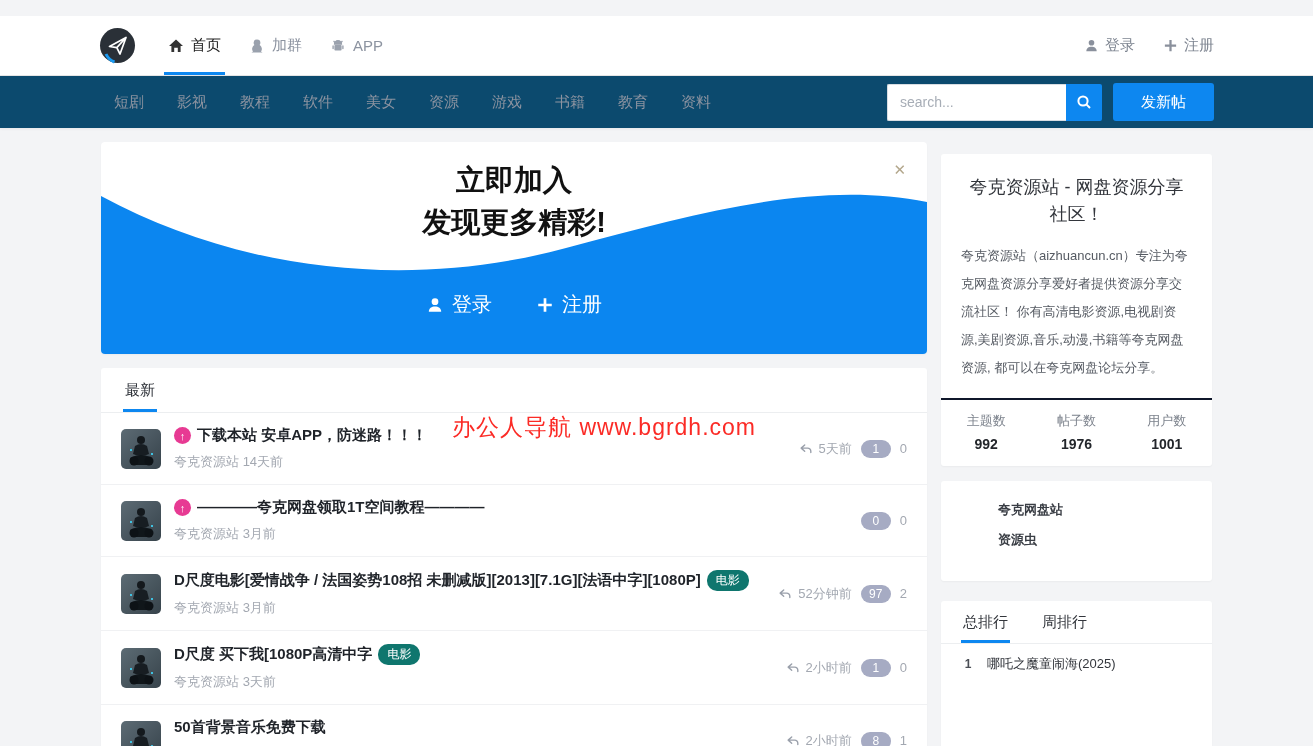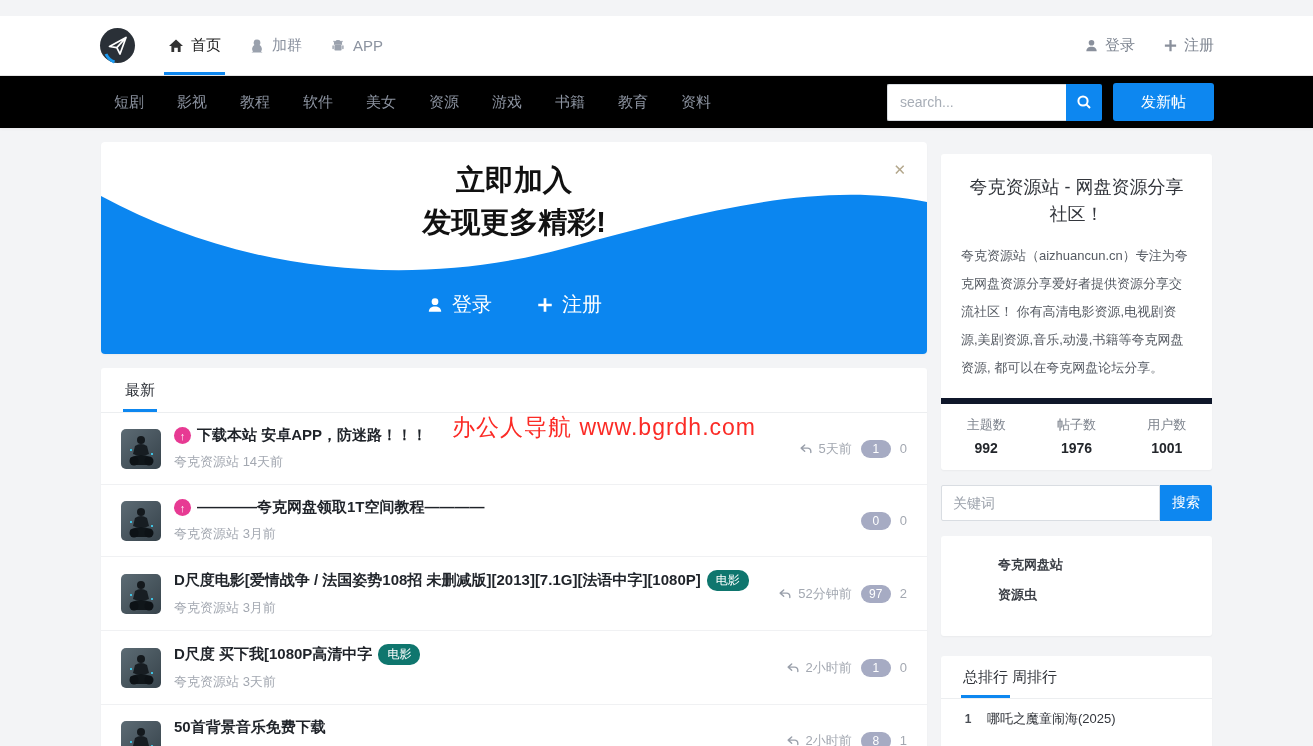--- a/index.html
+++ b/index.html
@@ -17,21 +17,21 @@
   .nav-item svg { width:16px; height:16px; fill:#9aa1ad; }
   .nav-item.active { color:#222; }
   .nav-item.active svg { fill:#333; }
   .nav-item.active::after { content:""; position:absolute; left:10px; right:10px; bottom:0;
     height:3px; background:#0d87f0; }
   .nav-auth { margin-left:auto; display:flex; gap:28px; }
   .auth-link { display:flex; align-items:center; gap:6px; font-size:15px; color:#7d8490; cursor:pointer; }
   .auth-link svg { width:15px; height:15px; fill:#8a909c; }
 
   
-  .catbar { height:52px; background:#000000; box-shadow:0 1px 3px rgba(0,0,0,.05); }
+  .catbar { height:52px; background:#0c4a6e; box-shadow:0 1px 3px rgba(0,0,0,.05); }
   .catbar-inner { width:1115px; margin:0 auto; height:100%; display:flex; align-items:center; }
   .cats { display:flex; gap:33px; padding-left:15px; }
   .cat { font-size:15px; color:#8c93a0; cursor:pointer; white-space:nowrap; }
   .cat-right { margin-left:auto; display:flex; align-items:center; }
   .searchbox { display:flex; }
   .searchbox input { width:179px; height:37px; border:1px solid #d9dde2; border-right:none;
     padding:0 12px; font-size:14px; color:#333; outline:none; border-radius:2px 0 0 2px; }
   .searchbox input::placeholder { color:#a7adb6; }
   .search-btn { width:36px; height:37px; background:#0d87f0; border:none; cursor:pointer;
     border-radius:0 2px 2px 0; display:flex; align-items:center; justify-content:center; }
@@ -76,36 +76,36 @@
   .post-meta { display:flex; align-items:center; gap:9px; color:#a3a8b1; font-size:13px; flex:none; }
   .post-meta svg { width:14px; height:14px; stroke:#9aa0ab; fill:none; stroke-width:1.6; }
   .reply-wrap { display:flex; align-items:center; gap:6px; }
   .pill { min-width:30px; text-align:center; background:#a6abc3; color:#fff; font-size:12px;
     border-radius:10px; padding:2px 8px; }
 
   
   .about-card { margin-top:12px; padding:0; }
   .about-title { text-align:center; font-size:18px; color:#33363c; padding:20px 24px 6px; line-height:1.5; }
   .about-desc { padding:8px 20px 16px; font-size:13px; color:#565b63; line-height:2.15; }
-  .stats { display:flex; border-top:6px solid #0f172a; padding:12px 0 14px; }
+  .stats { display:flex; border-top:2px solid #0f172a; padding:12px 0 14px; }
   .stat { flex:1; text-align:center; }
   .stat-label { font-size:13px; color:#7c828c; }
   .stat-value { font-size:14px; font-weight:bold; color:#23262b; margin-top:6px; }
   .kw-bar { margin-top:15px; display:flex; }
   .kw-bar input { flex:1; height:36px; border:1px solid #d9dde2; background:#fff;
     padding:0 11px; font-size:14px; outline:none; border-radius:2px 0 0 2px; }
   .kw-bar input::placeholder { color:#9ba1ab; }
   .kw-btn { width:52px; height:36px; background:#0d87f0; color:#fff; border:none;
     font-size:14px; cursor:pointer; border-radius:0 2px 2px 0; font-family:inherit; }
   .links-card { margin-top:15px; }
   .links-head { font-size:15px; color:#565b63; padding:13px 20px; border-bottom:1px solid #eef0f2; }
   .links-body { padding:14px 20px 26px 57px; }
   .link-item { font-size:13px; font-weight:bold; color:#3a3e45; padding:6px 0; cursor:pointer; }
   .rank-card { margin-top:20px; overflow:hidden; height:161px; }
-  .rank-tabs { display:flex; padding:0 20px; border-bottom:1px solid #eceef0; }
+  .rank-tabs { display:flex; gap:30px; padding:0 20px; border-bottom:1px solid #eceef0; }
   .rank-tab { font-size:15px; color:#33363c; padding:12px 2px 8px; cursor:pointer;
     border-bottom:3px solid transparent; }
   .rank-tab.active { border-bottom-color:#0d87f0; }
   .rank-list { padding:2px 18px 0; }
   .rank-item { display:flex; align-items:center; gap:10px; padding:9px 0;
     border-bottom:1px dashed #e2e4e8; cursor:pointer; }
   .rank-item:last-child { border-bottom:none; }
   .rank-num { font-size:12px; font-weight:bold; color:#4a4e55; width:18px; text-align:center; flex:none; }
   .rank-text { font-size:13px; color:#33363c; white-space:nowrap; overflow:hidden; }
 
@@ -455,24 +455,20 @@
     <div class="stat-value">1976</div>
   </div>
 
   <div class="stat">
     <div class="stat-label">用户数</div>
     <div class="stat-value">1001</div>
   </div>
 </div>
       </div>
 
-      <div class="kw-bar">
-        <input type="text" placeholder="关键词" style="">
-        <button class="kw-btn">搜索</button>
-      </div>
 
       <div class="links-card card">
         <div class="links-body">
   <div class="link-item">夸克网盘站</div>
 
   <div class="link-item">资源虫</div>
 </div>
       </div>
 
       <div class="rank-card card">

